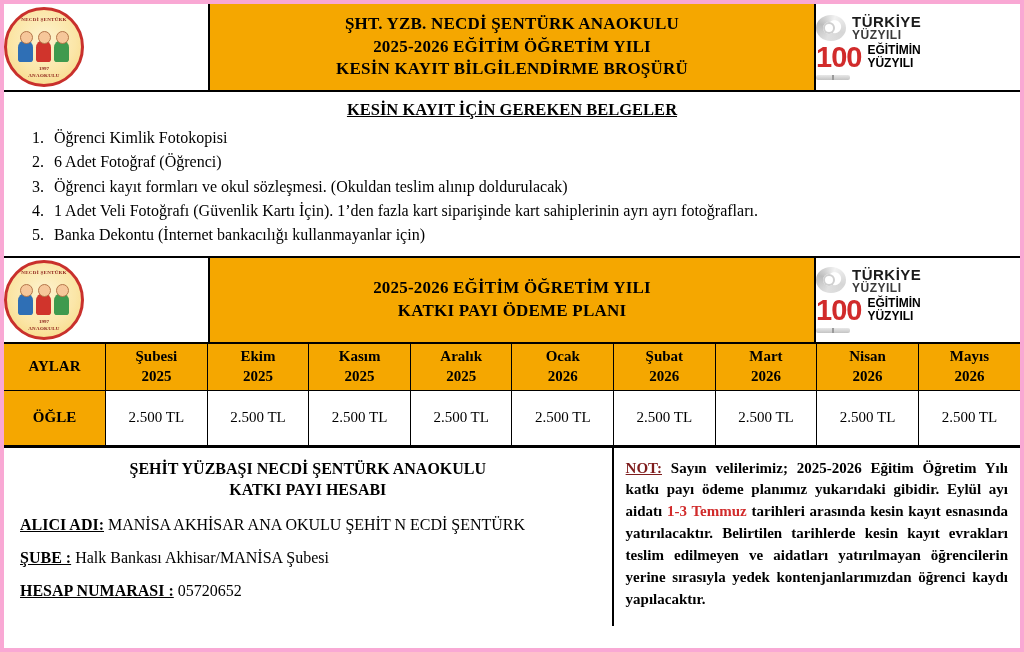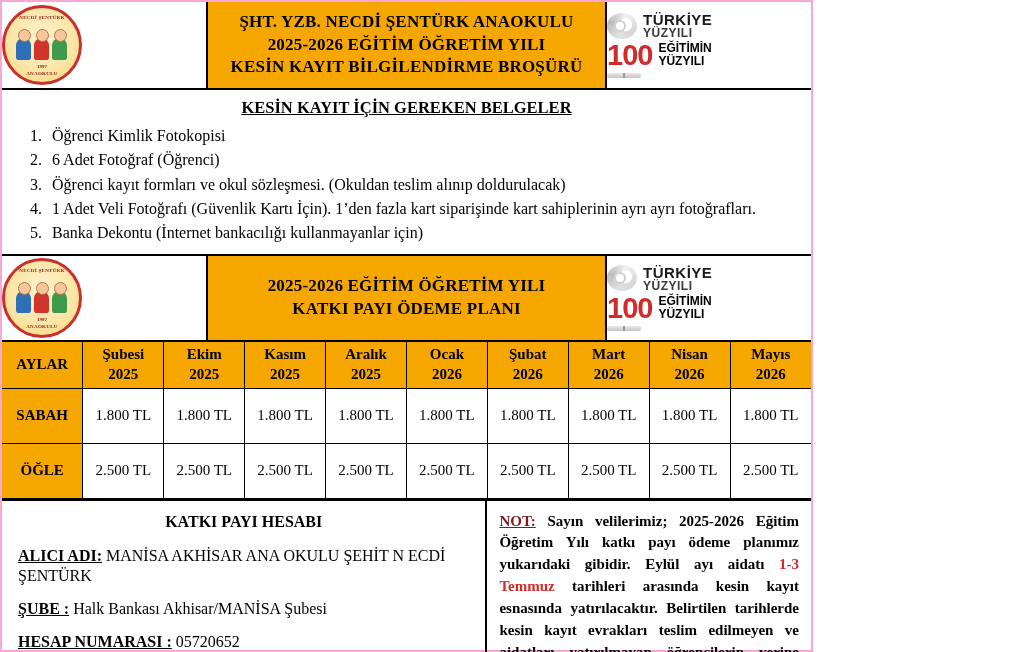--- a/index.html
+++ b/index.html
@@ -9,24 +9,24 @@
   }
   body {
     width: 1024px;
     height: 652px;
     font-family: "Liberation Serif", serif;
     color: #000000;
     overflow: hidden;
   }
   .page {
     position: relative;
-    width: 813px;
+    width: 1024px;
     height: 652px;
     box-sizing: border-box;
-    border: 2px solid #f9a8d4;
+    border: 4px solid #f9a8d4;
   }
 
   
   .header-band {
     display: flex;
     align-items: stretch;
     height: 86px;
     border-bottom: 2px solid #000;
   }
   .logo-cell {
@@ -417,50 +417,39 @@
           <div>2026</div>
         </th>
         <th>
           <div>Mayıs</div>
           <div>2026</div>
         </th>
       </tr>
     </thead>
     <tbody>
       <tr>
-        <th class="rowlabel">SABAH</th>
-        <td>1.800 TL</td>
-        <td>1.800 TL</td>
-        <td>1.800 TL</td>
-        <td>1.800 TL</td>
-        <td>1.800 TL</td>
-        <td>1.800 TL</td>
-        <td>1.800 TL</td>
-        <td>1.800 TL</td>
-        <td>1.800 TL</td>
-      </tr>
-      <tr>
         <th class="rowlabel">ÖĞLE</th>
         <td>2.500 TL</td>
         <td>2.500 TL</td>
         <td>2.500 TL</td>
         <td>2.500 TL</td>
         <td>2.500 TL</td>
         <td>2.500 TL</td>
         <td>2.500 TL</td>
         <td>2.500 TL</td>
         <td>2.500 TL</td>
       </tr>
     </tbody>
   </table>
 
   <div class="footer">
 
     <div class="bank">
       <div class="bank-title">
+        <div>ŞEHİT YÜZBAŞI NECDİ ŞENTÜRK ANAOKULU</div>
         <div>KATKI PAYI HESABI</div>
       </div>
 
       <div class="bank-line">
         <span class="lbl">ALICI ADI:</span>
         <span>MANİSA AKHİSAR ANA OKULU ŞEHİT N ECDİ ŞENTÜRK</span>
       </div>
       <div class="bank-line">
         <span class="lbl">ŞUBE :</span>
         <span>Halk Bankası Akhisar/MANİSA Şubesi</span>

